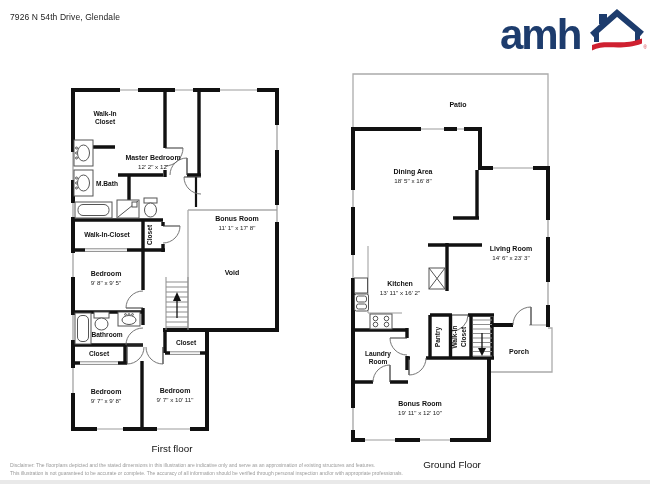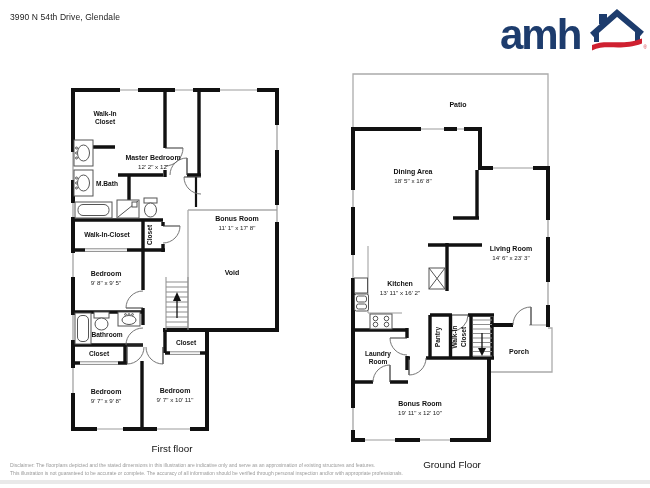--- a/index.html
+++ b/index.html
@@ -24,21 +24,21 @@
   .fix{stroke:#555;stroke-width:1;fill:#fff;}
   .gray{stroke:#ababab;stroke-width:1.3;fill:none;}
   .stairs{stroke:#8d8d8d;stroke-width:1;fill:none;}
   .counter{stroke:#9b9b9b;stroke-width:1;fill:none;}
 </style>
 </head>
 <body>
 
 <div id="stage">
 
-  <div id="address">3990 N 54th Drive, Glendale</div>
+  <div id="address">7926 N 54th Drive, Glendale</div>
 
   <svg id="plan-svg" width="650" height="488" viewBox="0 0 650 488">
 
     <g>
       <text x="500" y="49" font-size="42" font-weight="bold" fill="#1d3c6d" letter-spacing="-2">amh</text>
       <g>
         <path d="M599,14 h8 v10 h-8 z" fill="#1d3c6d" stroke="none"></path>
         <path d="M592,35 L617,13 L642,34" stroke="#1d3c6d" stroke-width="6" fill="none" stroke-linejoin="miter"></path>
         <path d="M596.5,33 V42" stroke="#1d3c6d" stroke-width="5" fill="none"></path>
         <path d="M637.5,32 V41" stroke="#1d3c6d" stroke-width="5" fill="none"></path>

